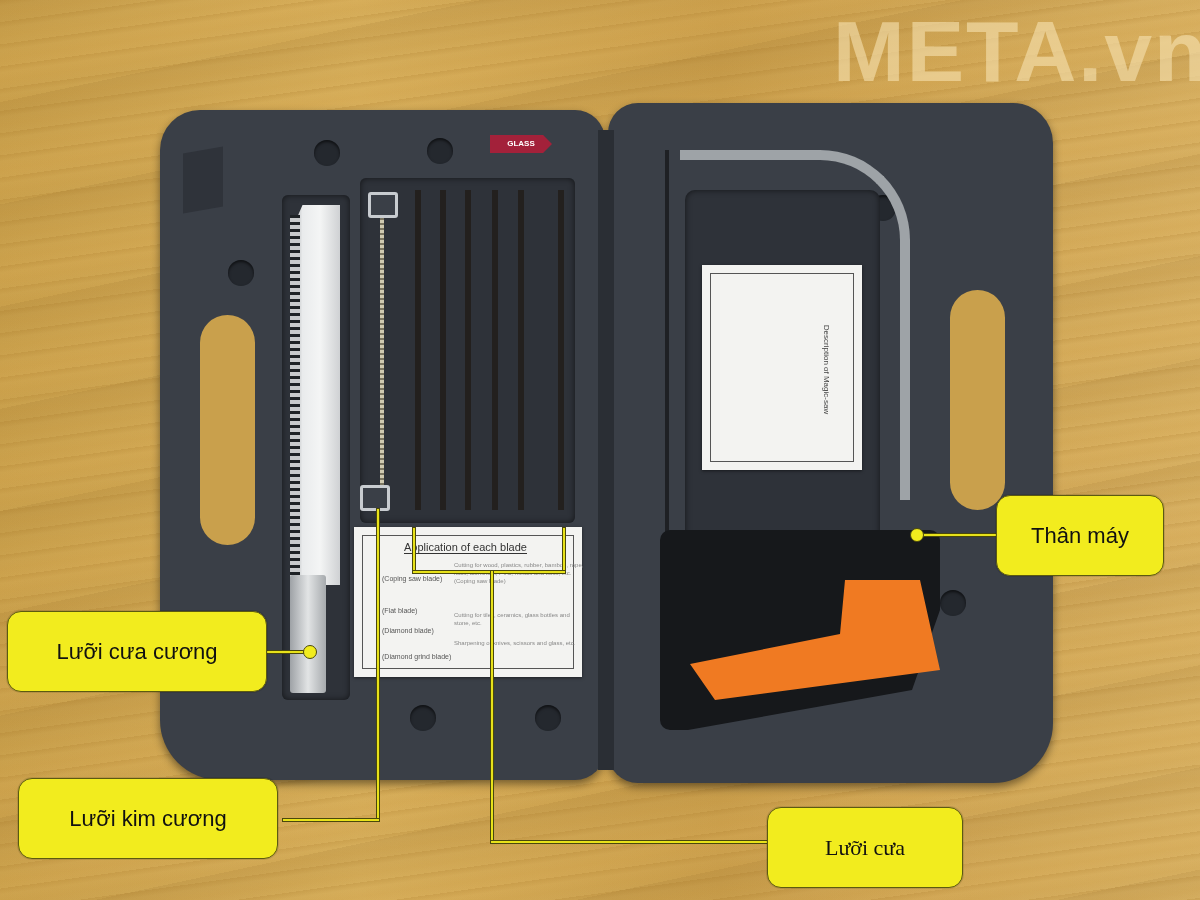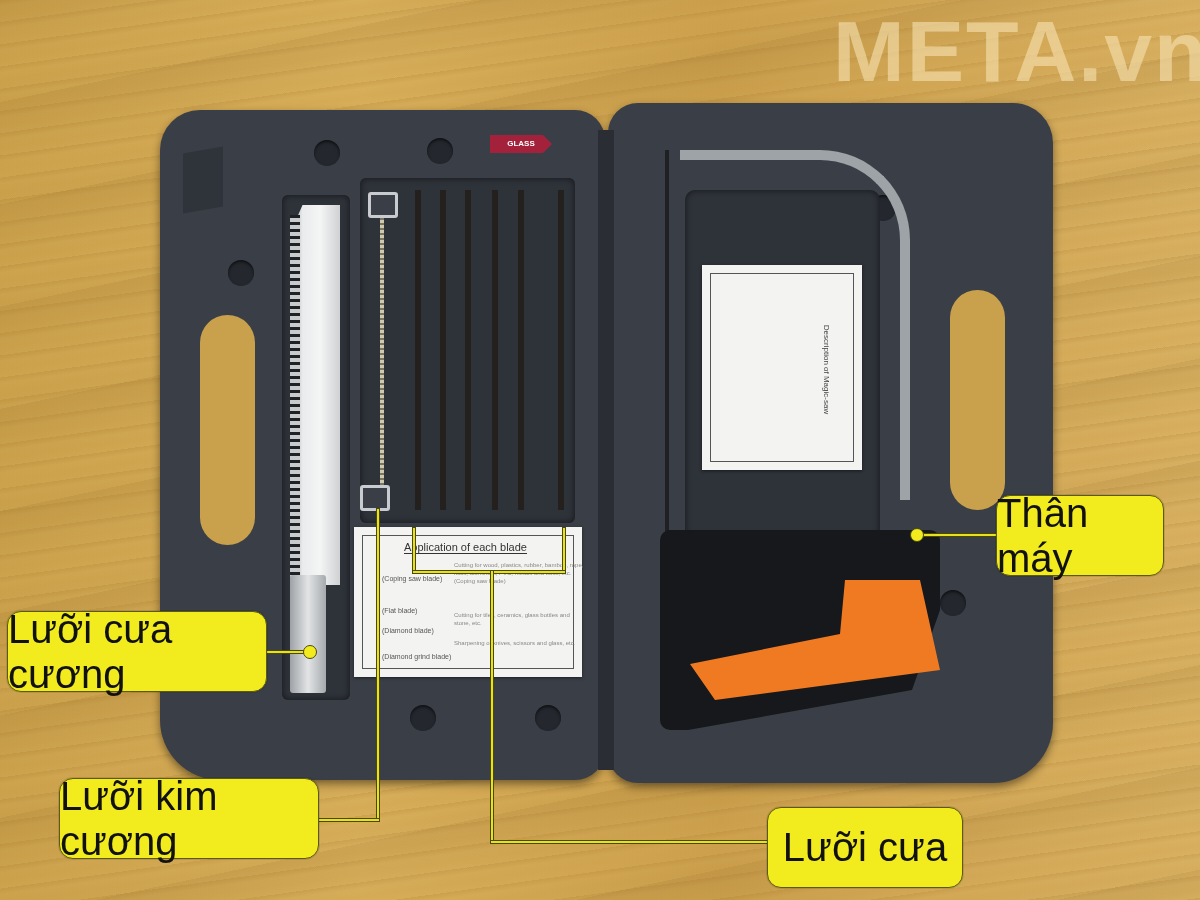--- a/index.html
+++ b/index.html
@@ -32,24 +32,24 @@
   .row-desc{position:absolute;font-size:6px;color:#888;width:130px;line-height:8px;}
   .sticker{position:absolute;left:490px;top:135px;width:62px;height:18px;background:#a3213a;color:#fff;font-size:8px;font-weight:bold;line-height:18px;text-align:center;clip-path:polygon(0 0,80% 0,80% -20%,100% 50%,80% 120%,80% 100%,0 100%);}
   
   .saw-frame{position:absolute;border:10px solid #9ea3a7;border-left:none;border-bottom:none;border-radius:0 90px 0 0;left:680px;top:150px;width:220px;height:340px;}
   .saw-blade-line{position:absolute;left:665px;top:150px;width:4px;height:440px;background:#1e2024;}
   .saw-black{position:absolute;left:660px;top:530px;width:280px;height:200px;background:#16181b;border-radius:10px;clip-path:polygon(0 0,100% 0,100% 40%,90% 80%,10% 100%,0 100%);}
   .saw-orange{position:absolute;left:690px;top:580px;width:250px;height:120px;background:#f07a22;clip-path:polygon(62% 0,92% 0,100% 75%,10% 100%,0 70%,60% 45%);}
   
   .callout{position:absolute;background:#f2ec1e;border:1.5px solid #5c5a10;border-radius:14px;color:#111;font-size:30px;display:flex;align-items:center;justify-content:center;box-shadow:0 0 0 1px rgba(0,0,0,0.1);}
   .c1{left:7px;top:611px;width:258px;height:79px;}
-  .c2{left:18px;top:778px;width:258px;height:79px;margin-left:41px;}
-  .c3{left:767px;top:807px;width:194px;height:79px;}
+  .c2{left:18px;top:778px;width:258px;height:79px;}
+  .c3{left:767px;top:807px;width:194px;height:79px;font-family:Liberation Serif, serif;}
   .c4{left:996px;top:495px;width:166px;height:79px;}
-  .c4 span,.c3 span,.c2 span,.c1 span{font-size:40px;}
+  .c4 span,.c3 span,.c2 span,.c1 span{font-size:22px;}
   .line{position:absolute;background:#e8e21a;border:1px solid #4a480c;}
   .dot{position:absolute;width:12px;height:12px;border-radius:50%;background:#f2ec1e;border:1px solid #4a480c;}
 </style>
 </head>
 <body>
 
 <div class="watermark">META.vn</div>
 
 <div class="case-left"></div>
 <div class="case-right"></div>

